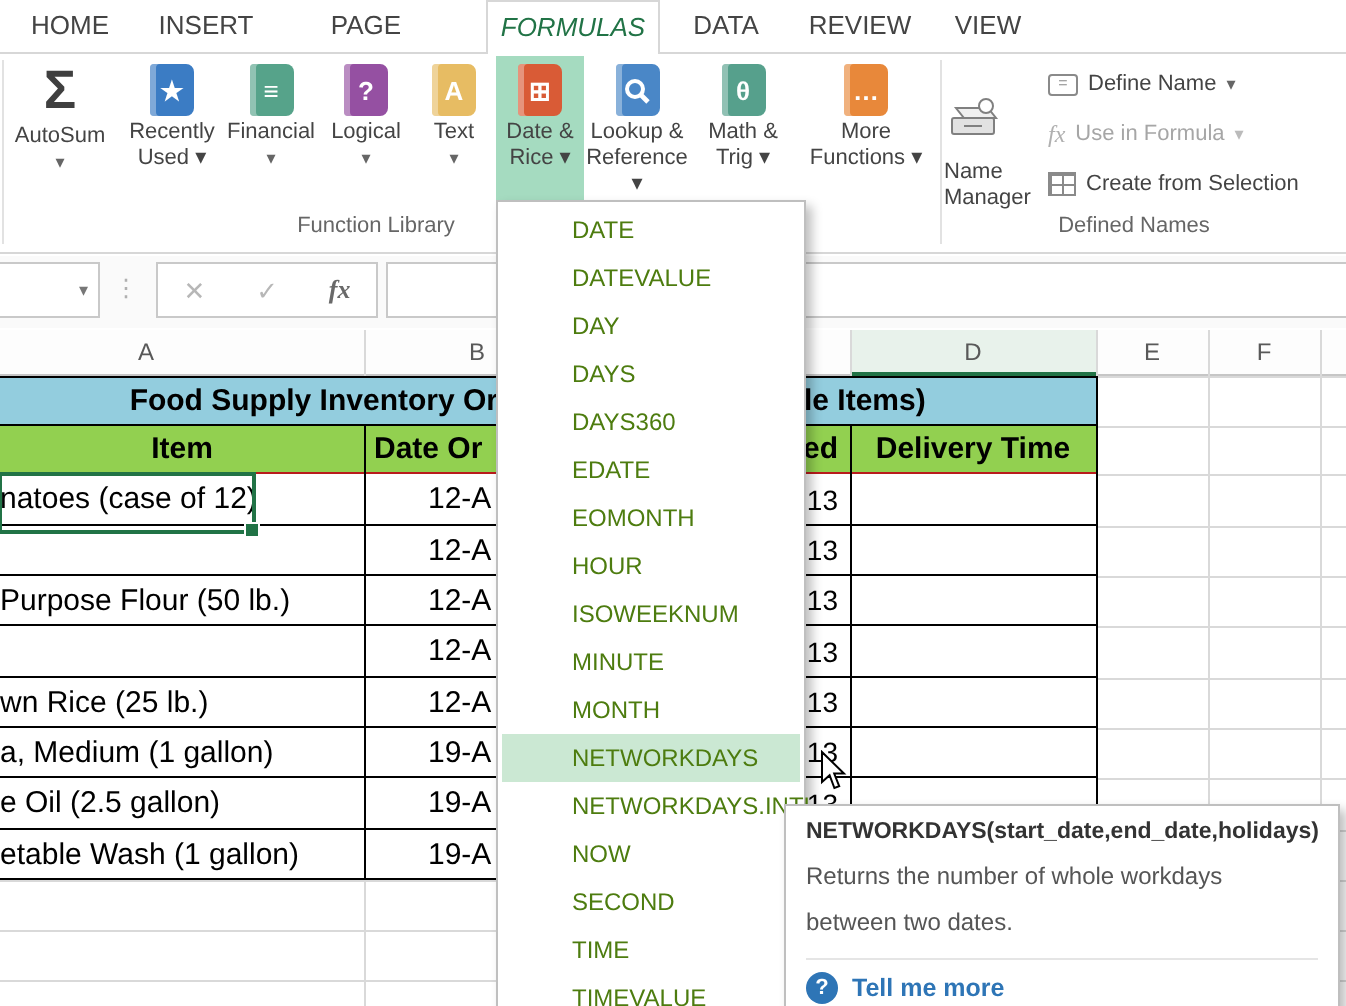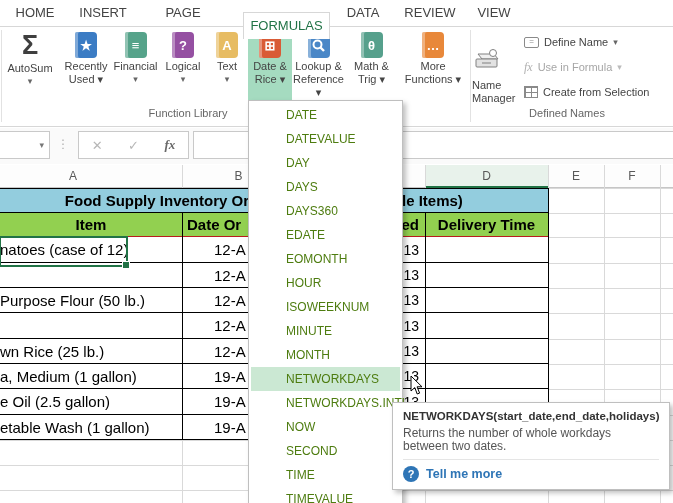--- a/index.html
+++ b/index.html
@@ -2,22 +2,22 @@
 <html><head>
 <meta charset="utf-8">
 <style>
   html,body{margin:0;padding:0;background:#fff;}
   #app{position:relative;width:673px;height:503px;overflow:hidden;background:#fff;
        font-family:"Liberation Sans",sans-serif;color:#444;-webkit-font-smoothing:antialiased;}
   
   #tabbar{position:absolute;left:0;top:0;width:673px;height:27px;background:#fff;}
   #tabbar .tabline{position:absolute;left:0;top:26px;width:673px;height:1px;background:#d7d7d7;}
   .tab{position:absolute;top:0;height:26px;line-height:26px;text-align:center;font-size:13px;color:#444;}
-  .tab.active{top:12px;height:27px;background:#fff;border:1px solid #d7d7d7;border-bottom:none;
-              color:#217346;box-sizing:border-box;z-index:2;}
+  .tab.active{top:0;height:27px;background:#fff;border:1px solid #d7d7d7;border-bottom:none;
+              color:#217346;box-sizing:border-box;z-index:2;font-style:italic;}
   
   #ribbon{position:absolute;left:0;top:27px;width:673px;height:100px;background:#fff;}
   #ribbon .bottomline{position:absolute;left:0;top:99px;width:673px;height:1px;background:#d7d7d7;}
   .rb{position:absolute;top:1px;height:72px;text-align:center;font-size:11px;line-height:13px;color:#444;}
   .rb.pressed{background:#a5dbc0;}
   .book{width:22px;height:26px;margin:4px auto 2px auto;border-radius:2px 4px 4px 2px;
         box-shadow:inset 3px 0 0 rgba(255,255,255,.35);display:flex;align-items:center;justify-content:center;
         color:#fff;font-weight:bold;font-size:13px;}
   .sigma{font-size:27px;line-height:30px;color:#3f3f3f;height:32px;margin-top:2px;font-weight:bold;}
   .c-recent{background:#3b7cc4}.c-fin{background:#56a38a}.c-log{background:#9550a2}
@@ -71,21 +71,21 @@
   #fillhandle{position:absolute;right:-4px;bottom:-4px;width:6px;height:6px;background:#217346;border:1px solid #fff;}
   
   #menu{position:absolute;left:248px;top:100px;width:153px;background:#fff;border:1px solid #bfbfbf;
         box-shadow:3px 3px 5px rgba(0,0,0,.25);z-index:10;padding-top:2px;}
   .mi{height:24px;line-height:24px;padding-left:37px;font-size:12px;color:#4d7c0f;white-space:nowrap;}
   .mi.hl{background:#cbe8d3;margin:0 2px;padding-left:35px;}
   
   #tooltip{position:absolute;left:392px;top:402px;width:256px;background:#fff;border:1px solid #bfbfbf;
            box-shadow:3px 3px 5px rgba(0,0,0,.25);z-index:11;padding:7px 10px;}
   #tt-title{font-size:11.5px;font-weight:bold;color:#333;white-space:nowrap;}
-  #tt-body{font-size:12px;color:#555;margin-top:5px;line-height:13px;}
+  #tt-body{font-size:12px;color:#555;margin-top:5px;line-height:23px;}
   #tt-div{height:1px;background:#e5e5e5;margin:6px 0;}
   #tt-link{display:flex;align-items:center;gap:7px;height:16px;}
   #tt-help{width:16px;height:16px;border-radius:50%;background:#2e75b6;color:#fff;font-size:11px;font-weight:bold;
            text-align:center;line-height:16px;}
   #tt-more{color:#2e75b6;font-weight:bold;font-size:12.5px;}
   
   #cursor{position:absolute;left:410px;top:375px;z-index:12;}
 </style>
 </head>
 <body>

